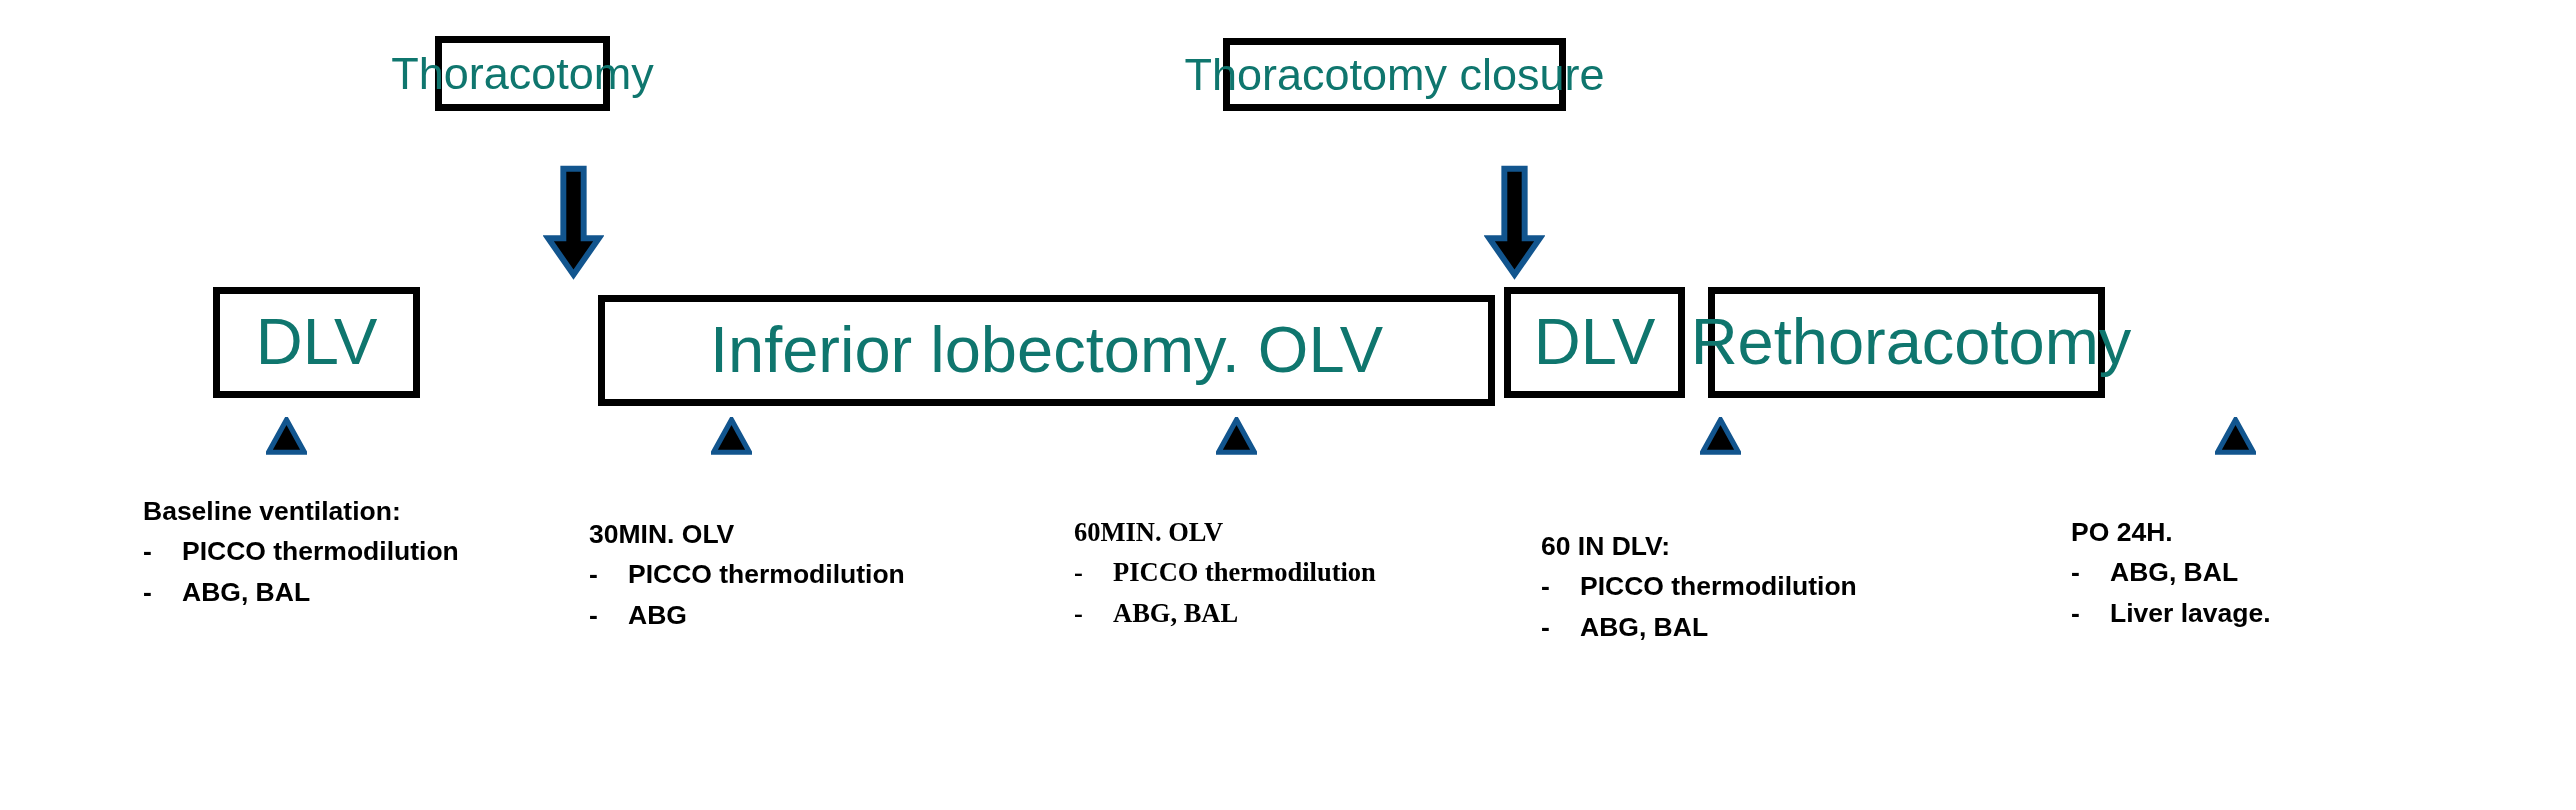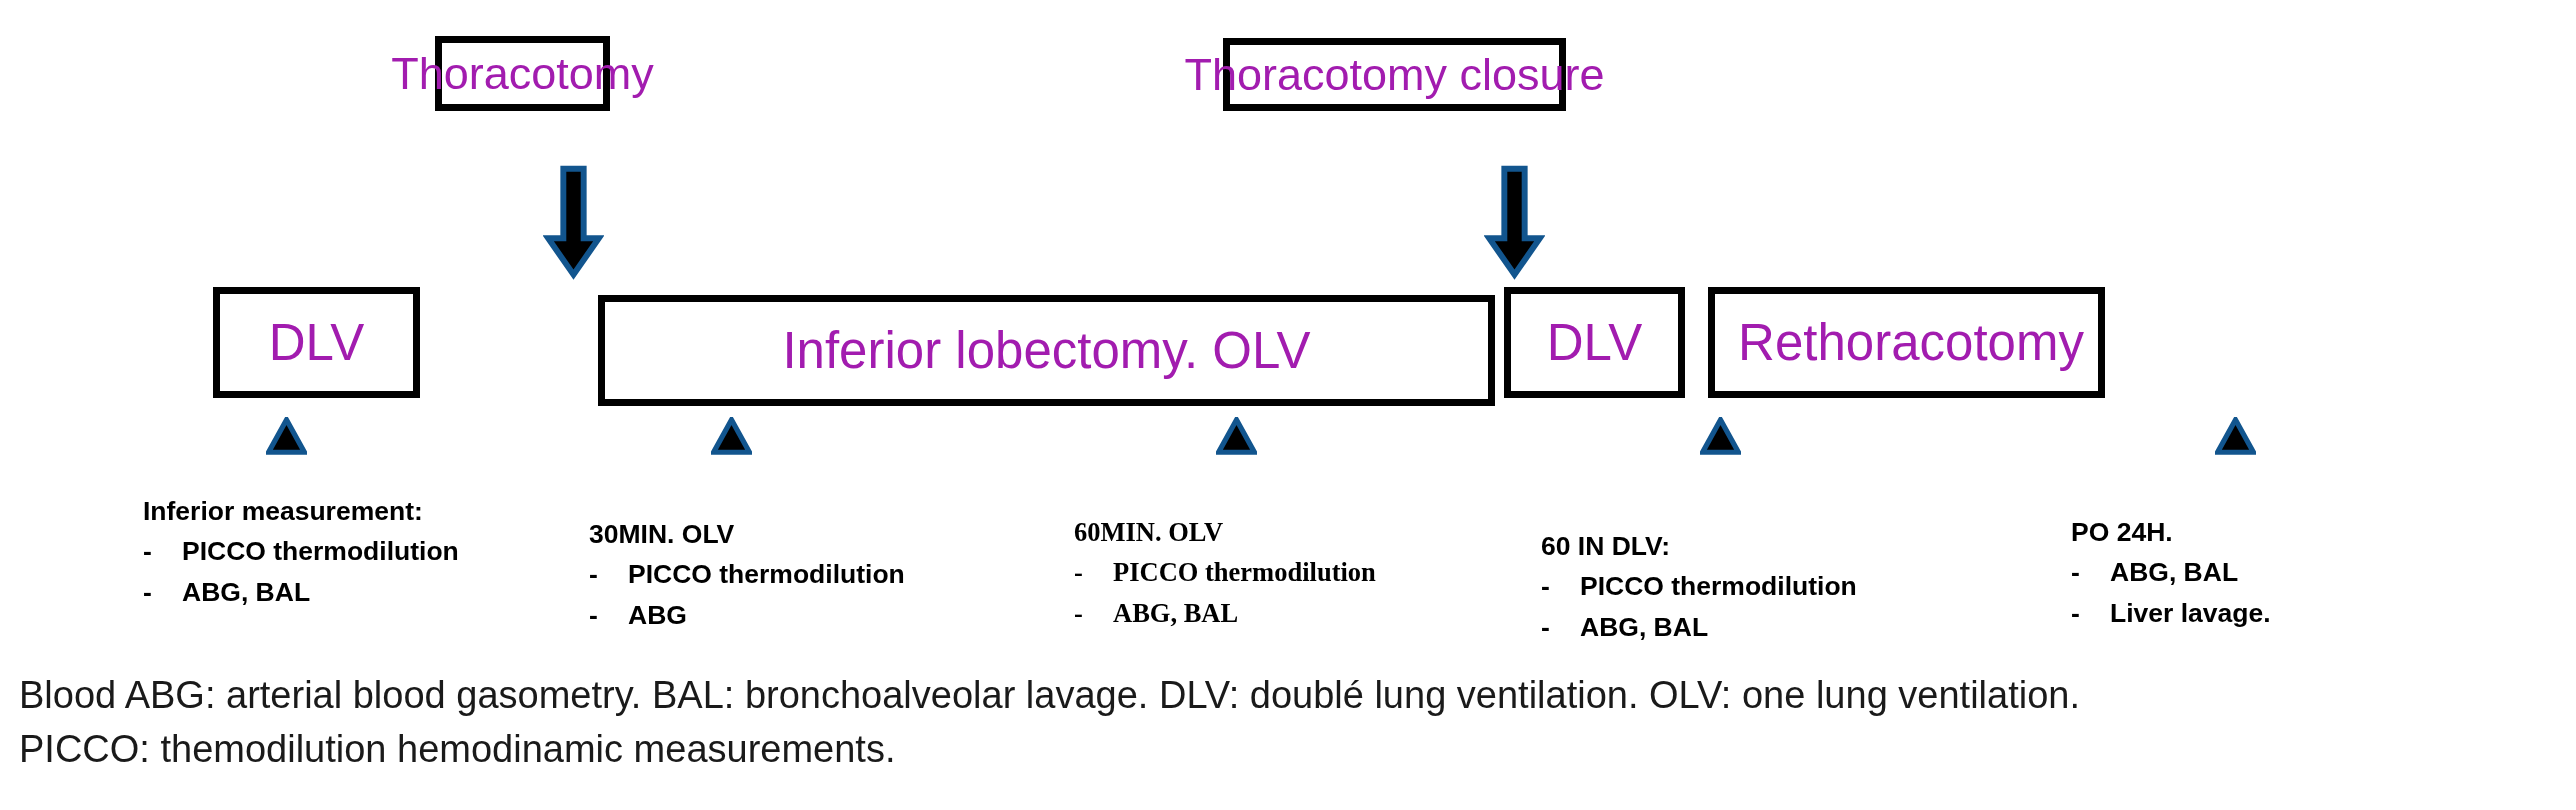--- a/index.html
+++ b/index.html
@@ -23,32 +23,32 @@
   .node {
     position: absolute;
     box-sizing: border-box;
     background: #ffffff;
     border: 7.7px solid #000000;
     display: flex;
     align-items: center;
     justify-content: center;
     text-align: right;
     line-height: 1.05;
-    color: #a21caf;
+    color: #0f766e;
   }
   .node .node-label {
     display: block;
     white-space: nowrap;
   }
 
   
   .event-box { font-size: 45px; }
 
   
-  .phase-box { font-size: 51px; }
+  .phase-box { font-size: 65px; }
 
   
   .down-arrow {
     position: absolute;
   }
   .down-arrow svg { display: block; }
 
   
   .marker {
     position: absolute;
@@ -162,21 +162,21 @@
     </svg>
   </div>
 
   <div class="marker" style="left:2215px; top:417px;">
     <svg width="41" height="38" viewBox="0 0 48 44">
       <polygon points="24,3 45,41 3,41" fill="#000000" stroke="#12558E" stroke-width="6" stroke-linejoin="miter"></polygon>
     </svg>
   </div>
 
   <div class="annotation" style="left:143px; top:494px;">
-    <span class="anno-title">Inferior measurement:</span>
+    <span class="anno-title">Baseline ventilation:</span>
     <span class="anno-item">
       <span class="dash">-</span>
       <span>PICCO thermodilution</span>
     </span>
     <span class="anno-item">
       <span class="dash">-</span>
       <span>ABG, BAL</span>
     </span>
   </div>
 
@@ -221,19 +221,15 @@
     <span class="anno-item">
       <span class="dash">-</span>
       <span>ABG, BAL</span>
     </span>
     <span class="anno-item">
       <span class="dash">-</span>
       <span>Liver lavage.</span>
     </span>
   </div>
 
-  <div class="caption">
-    <span class="cap-line">Blood ABG: arterial blood gasometry. BAL: bronchoalveolar lavage. DLV: doublé lung ventilation. OLV: one lung ventilation.</span>
-    <span class="cap-line">PICCO: themodilution hemodinamic measurements.</span>
-  </div>
 
 </div>
 
 
 </body></html>

